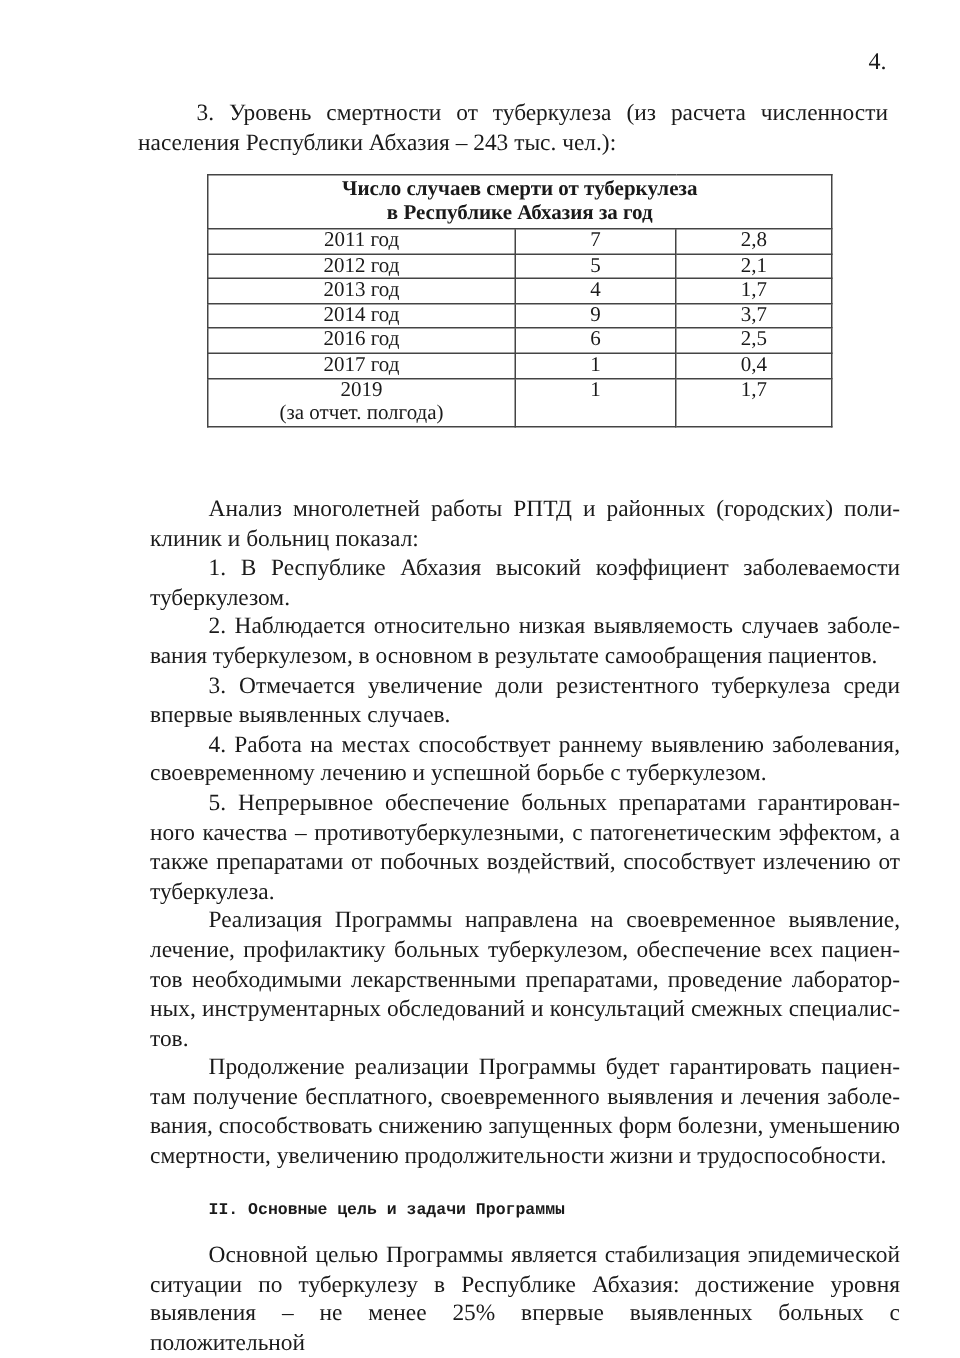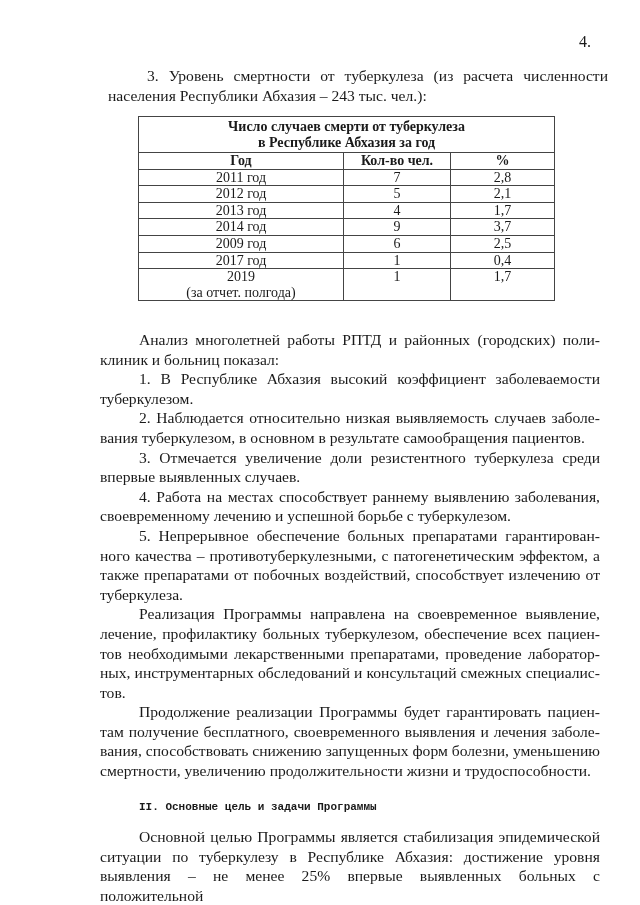--- a/index.html
+++ b/index.html
@@ -16,21 +16,21 @@
       color: #1a1a1a;
     }
     .page-number {
       position: absolute;
       top: 33px;
       left: 579px;
       font-size: 16px;
     }
     .content {
       position: absolute;
-      left: 108px;
+      left: 92px;
       top: 66px;
       width: 500px;
       font-size: 15.6px;
       line-height: 19.6px;
     }
     .para {
       margin: 0;
       text-align: justify;
       text-indent: 39px;
       hyphens: manual;
@@ -104,25 +104,20 @@
       <col class="col-count">
       <col class="col-pct">
     </colgroup>
     <thead>
       <tr>
         <th class="title" colspan="3">
           <span>Число случаев смерти от туберкулеза</span><br>
           <span>в Республике Абхазия за год</span>
         </th>
       </tr>
-      <tr>
-        <th class="col-head">Год</th>
-        <th class="col-head">Кол-во чел.</th>
-        <th class="col-head">%</th>
-      </tr>
     </thead>
     <tbody>
       <tr>
         <td>2011 год</td>
         <td>7</td>
         <td>2,8</td>
       </tr>
       <tr>
         <td>2012 год</td>
         <td>5</td>
@@ -132,21 +127,21 @@
         <td>2013 год</td>
         <td>4</td>
         <td>1,7</td>
       </tr>
       <tr>
         <td>2014 год</td>
         <td>9</td>
         <td>3,7</td>
       </tr>
       <tr>
-        <td>2009 год</td>
+        <td>2016 год</td>
         <td>6</td>
         <td>2,5</td>
       </tr>
       <tr>
         <td>2017 год</td>
         <td>1</td>
         <td>0,4</td>
       </tr>
       <tr>
         <td>

